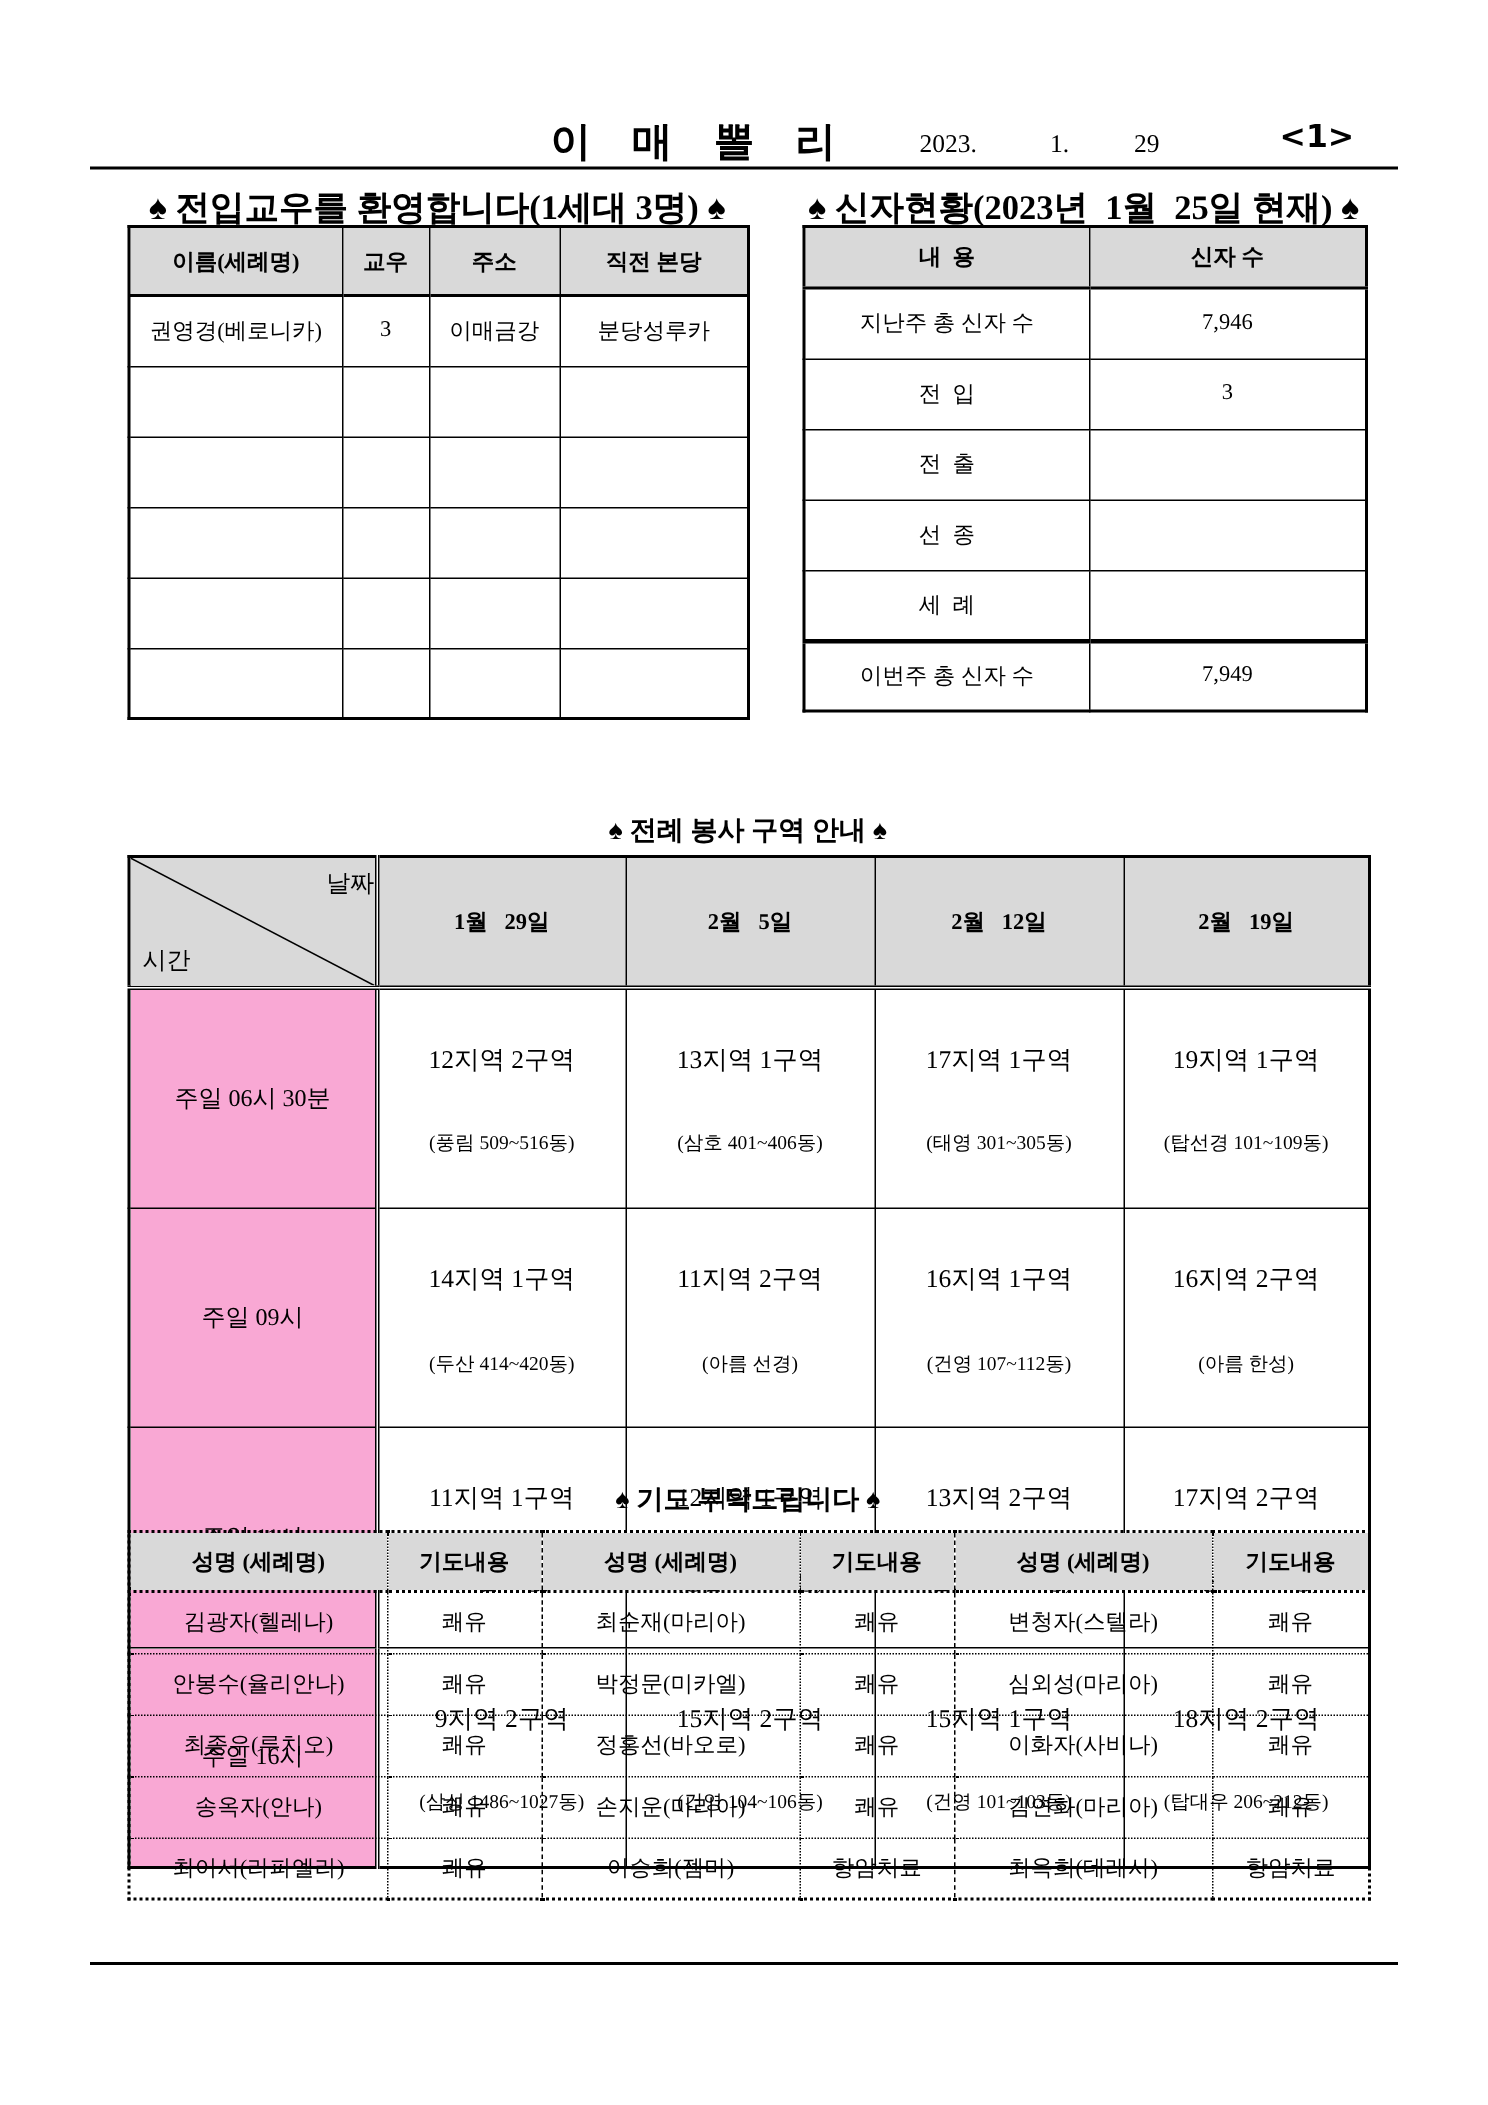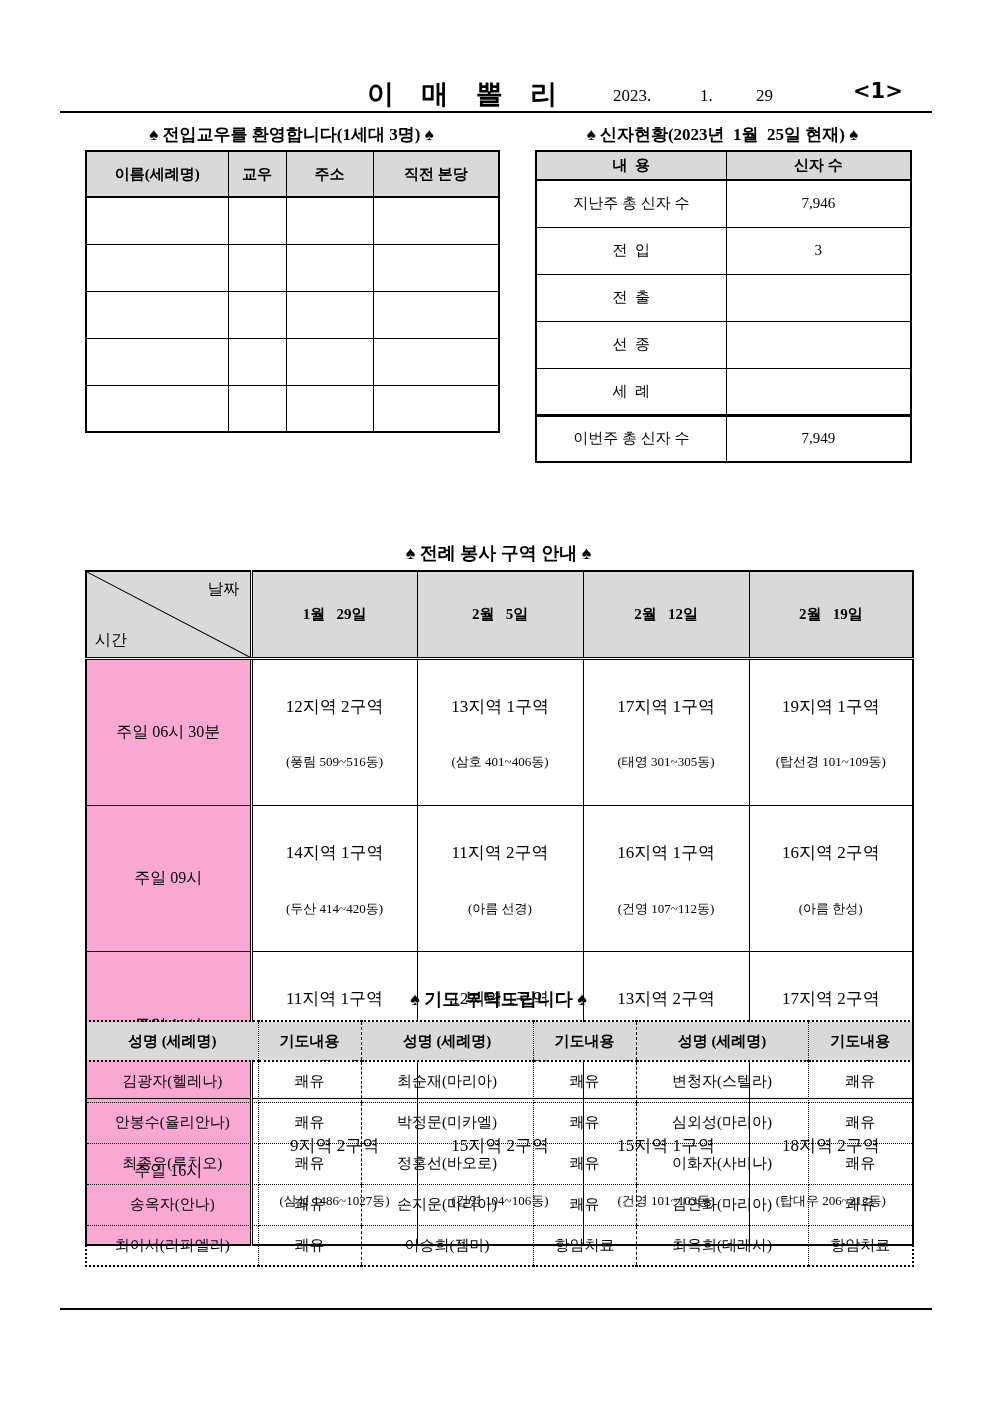--- a/index.html
+++ b/index.html
@@ -34,21 +34,21 @@
     font-family: "DejaVu Sans", "Liberation Sans", sans-serif;
     font-size: 21px; font-weight: bold;
   }
   .rule { position: absolute; left: 60px; width: 872px; height: 2px; background: #000; }
   .rule-top { top: 111px; }
   .rule-bottom { top: 1308px; }
 
   
   .section-title {
     position: absolute; text-align: center;
-    font-size: 17px; font-weight: bold; white-space: pre;
+    font-size: 23px; font-weight: bold; white-space: pre;
   }
   .title-welcome { left: 85px;  width: 413px; top: 123px; }
   .title-status  { left: 535px; width: 375px; top: 123px; }
   .title-liturgy { left: 85px;  width: 827px; top: 541px; font-size: 18px; }
   .title-prayer  { left: 85px;  width: 827px; top: 987px; font-size: 18px; }
 
   
   table {
     position: absolute;
     border-collapse: collapse;
@@ -66,38 +66,38 @@
 
   
   .tbl-welcome { left: 85px; top: 150px; width: 413px; border: 2px solid #000; }
   .tbl-welcome tr { height: 47px; }
   .tbl-welcome tr.head { height: 46px; }
   .tbl-welcome tr.head td { border-bottom: 2px solid #000; }
 
   
   .tbl-status { left: 535px; top: 150px; width: 375px; border: 2px solid #000; }
   .tbl-status tr { height: 47px; }
-  .tbl-status tr.head { height: 29px; }
+  .tbl-status tr.head { height: 41px; }
   .tbl-status tr.head td { border-bottom: 2px solid #000; }
   .tbl-status tr.total td { border-top: 3px solid #000; }
 
   
   .tbl-liturgy { left: 85px; top: 570px; width: 827px; border: 2px solid #000; }
   .tbl-liturgy tr.head { height: 65px; }
   .tbl-liturgy tr.head td { border-bottom: 3px double #000; }
   .tbl-liturgy tr.body { height: 72px; }
   .tbl-liturgy td.after-time { border-left: 3px double #000; }
   .tbl-liturgy .zone   { font-size: 17px; line-height: 1.55; }
   .tbl-liturgy .detail { font-size: 13px; line-height: 1.3; }
   .time-cell { background: #f9a8d4; font-size: 16px; }
 
   
   .corner-cell { position: relative; background: #d9d9d9; padding: 0; }
   .corner-svg { position: absolute; left: 0; top: 0; width: 100%; height: 100%; }
-  .corner-top-label    { position: absolute; right: 10px; top: 7px;  font-size: 16px; }
+  .corner-top-label    { position: absolute; right: 0; top: 7px;  font-size: 16px; }
   .corner-bottom-label { position: absolute; left: 8px; bottom: 6px; font-size: 16px; }
 
   
   .tbl-prayer { left: 85px; top: 1020px; width: 827px; border: 2px dotted #000; }
   .tbl-prayer td { border: 1px dotted #000; }
   .tbl-prayer tr.head { height: 40px; }
   .tbl-prayer tr.head td { border-bottom: 2px dotted #000; }
   .tbl-prayer tr.body { height: 41px; padding-left: 18px; }
   .tbl-prayer td.pair-sep { border-left: 1px dashed #000; }
 </style>
@@ -122,20 +122,26 @@
         <col style="width:58px">
         <col style="width:87px">
         <col style="width:126px">
       </colgroup>
     <tbody>
         <tr class="head">
       <td class="hdr">이름(세례명)</td>
       <td class="hdr">교우</td>
       <td class="hdr">주소</td>
       <td class="hdr">직전 본당</td>
+    </tr>
+    <tr>
+      <td>권영경(베로니카)</td>
+      <td>3</td>
+      <td>이매금강</td>
+      <td>분당성루카</td>
     </tr>
     <tr>
       <td></td>
       <td></td>
       <td></td>
       <td></td>
     </tr>
     <tr>
       <td></td>
       <td></td>

